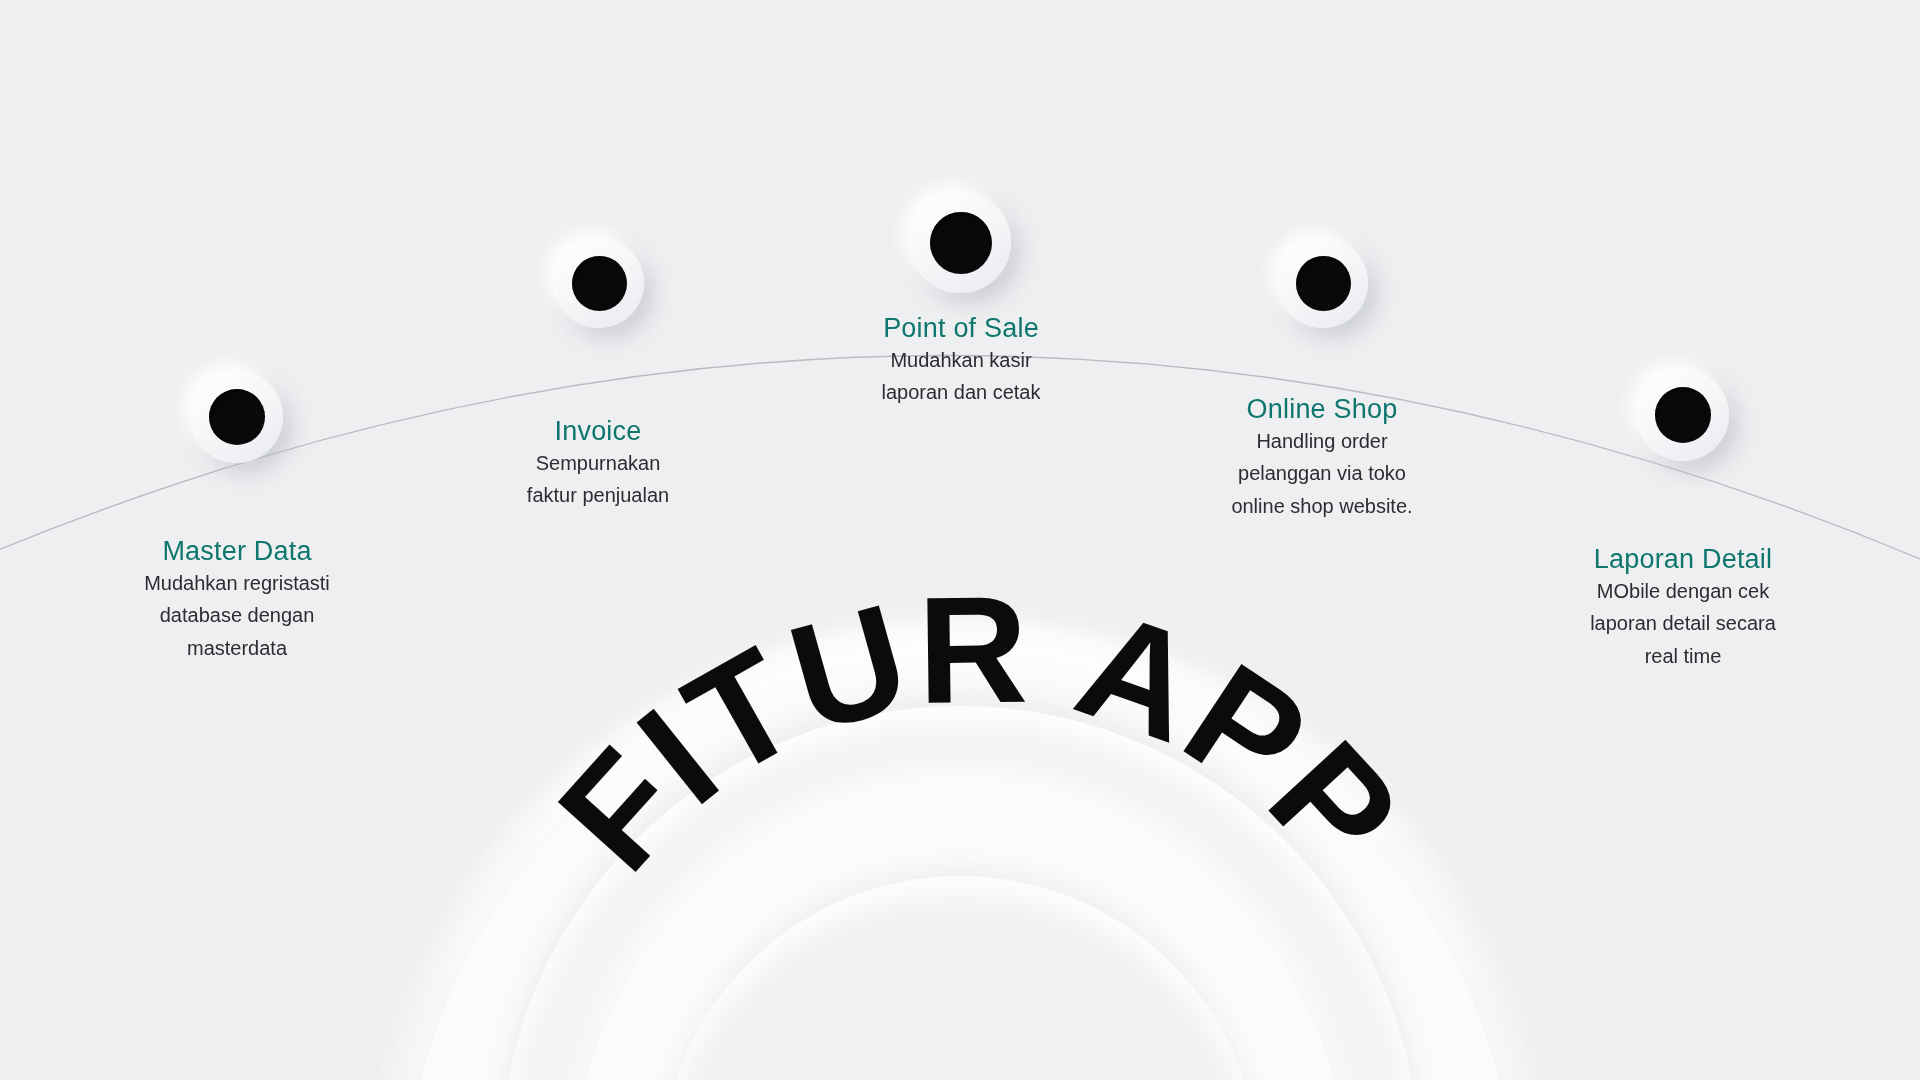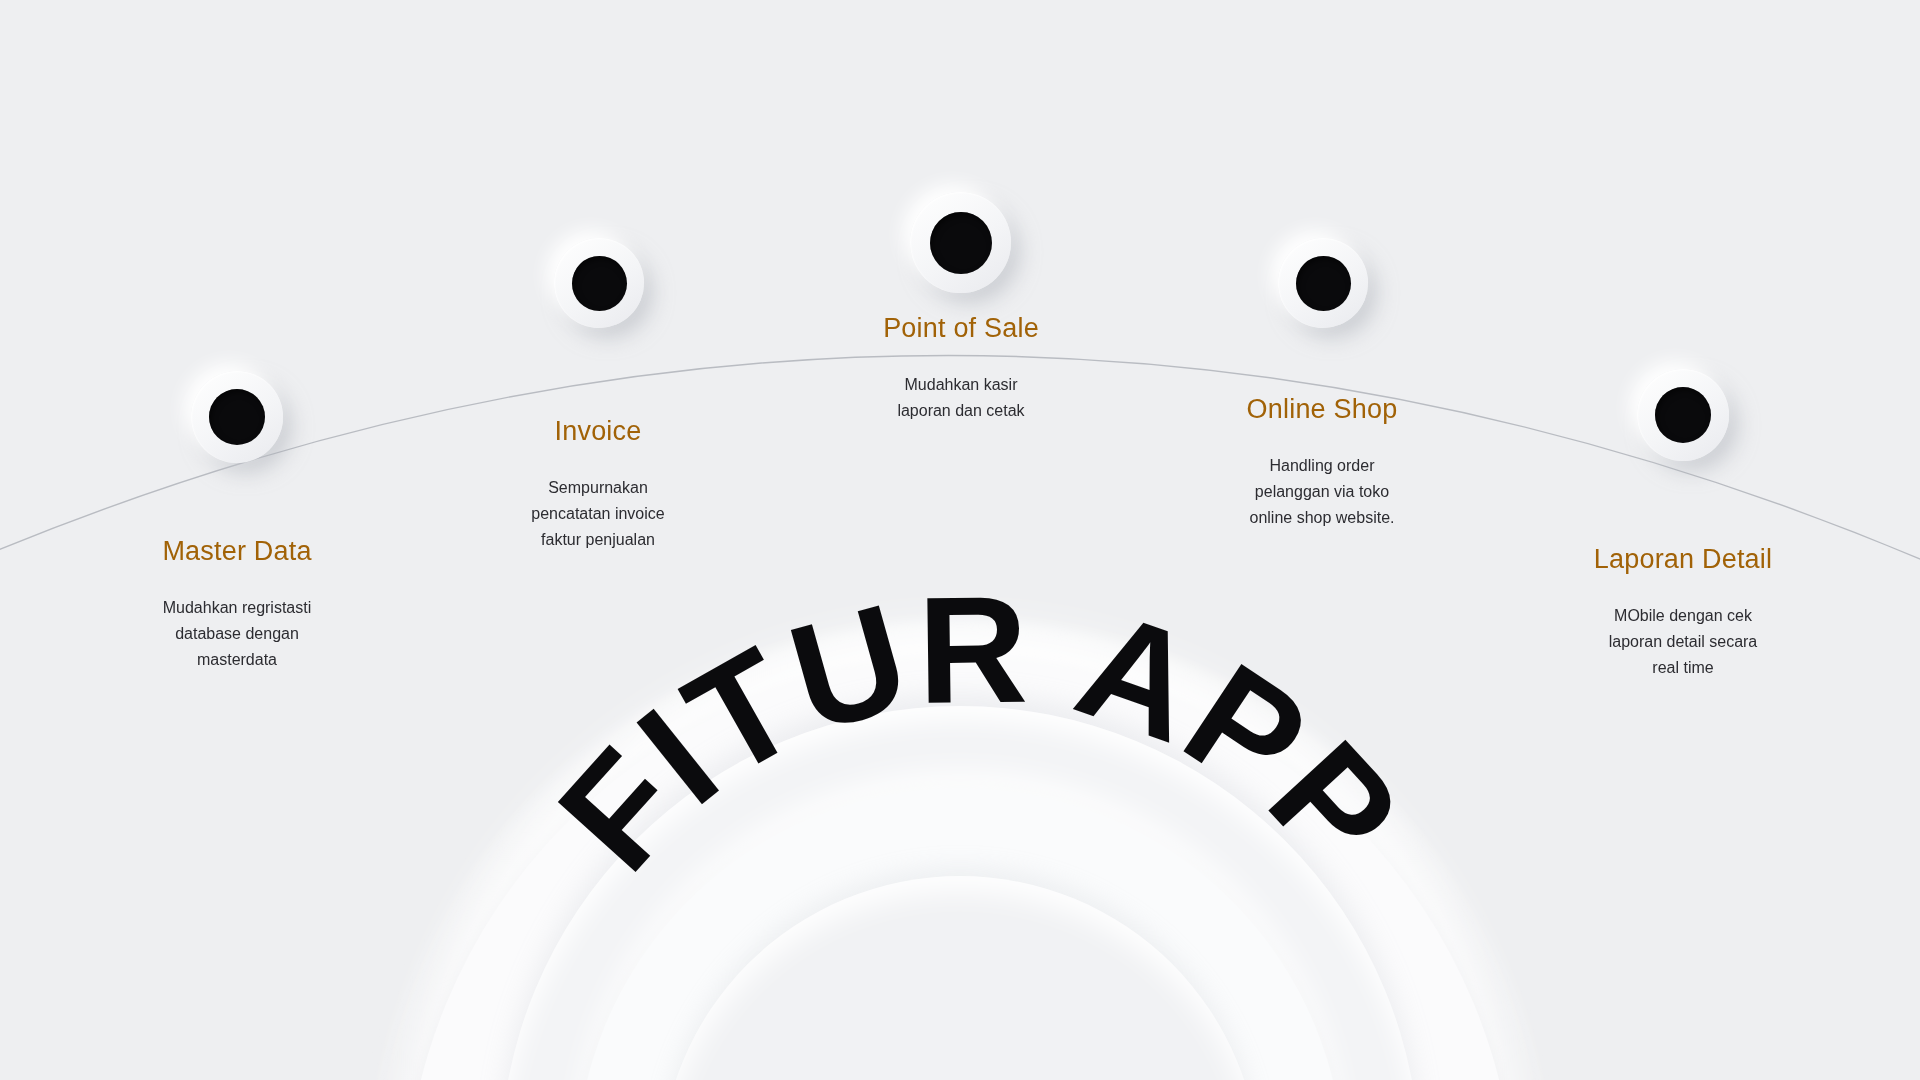--- a/index.html
+++ b/index.html
@@ -95,27 +95,26 @@
 
   
   .feature-text {
     position:absolute;
     text-align:center;
     transform:translateX(-50%);
   }
   .f-title {
     font-size:27px;
     font-weight:400;
-    color:#a16207;
+    color:#0f766e;
     letter-spacing:0.2px;
     white-space:nowrap;
   }
   .f-desc {
-    margin-top:28px;
-    font-size:16px;
+    font-size:20px;
     line-height:1.62;
     color:#2c2c31;
     font-weight:400;
   }
 </style>
 </head>
 <body>
 
 <div id="stage">
 
@@ -166,21 +165,20 @@
       <div>Mudahkan regristasti</div>
       <div>database dengan</div>
       <div>masterdata</div>
     </div>
   </div>
 
   <div class="feature-text" style="left:598px; top:416px; width:360px;">
     <div class="f-title">Invoice</div>
     <div class="f-desc">
       <div>Sempurnakan</div>
-      <div>pencatatan invoice</div>
       <div>faktur penjualan</div>
     </div>
   </div>
 
   <div class="feature-text" style="left:961px; top:313px; width:360px;">
     <div class="f-title">Point of Sale</div>
     <div class="f-desc">
       <div>Mudahkan kasir</div>
       <div>laporan dan cetak</div>
     </div>

